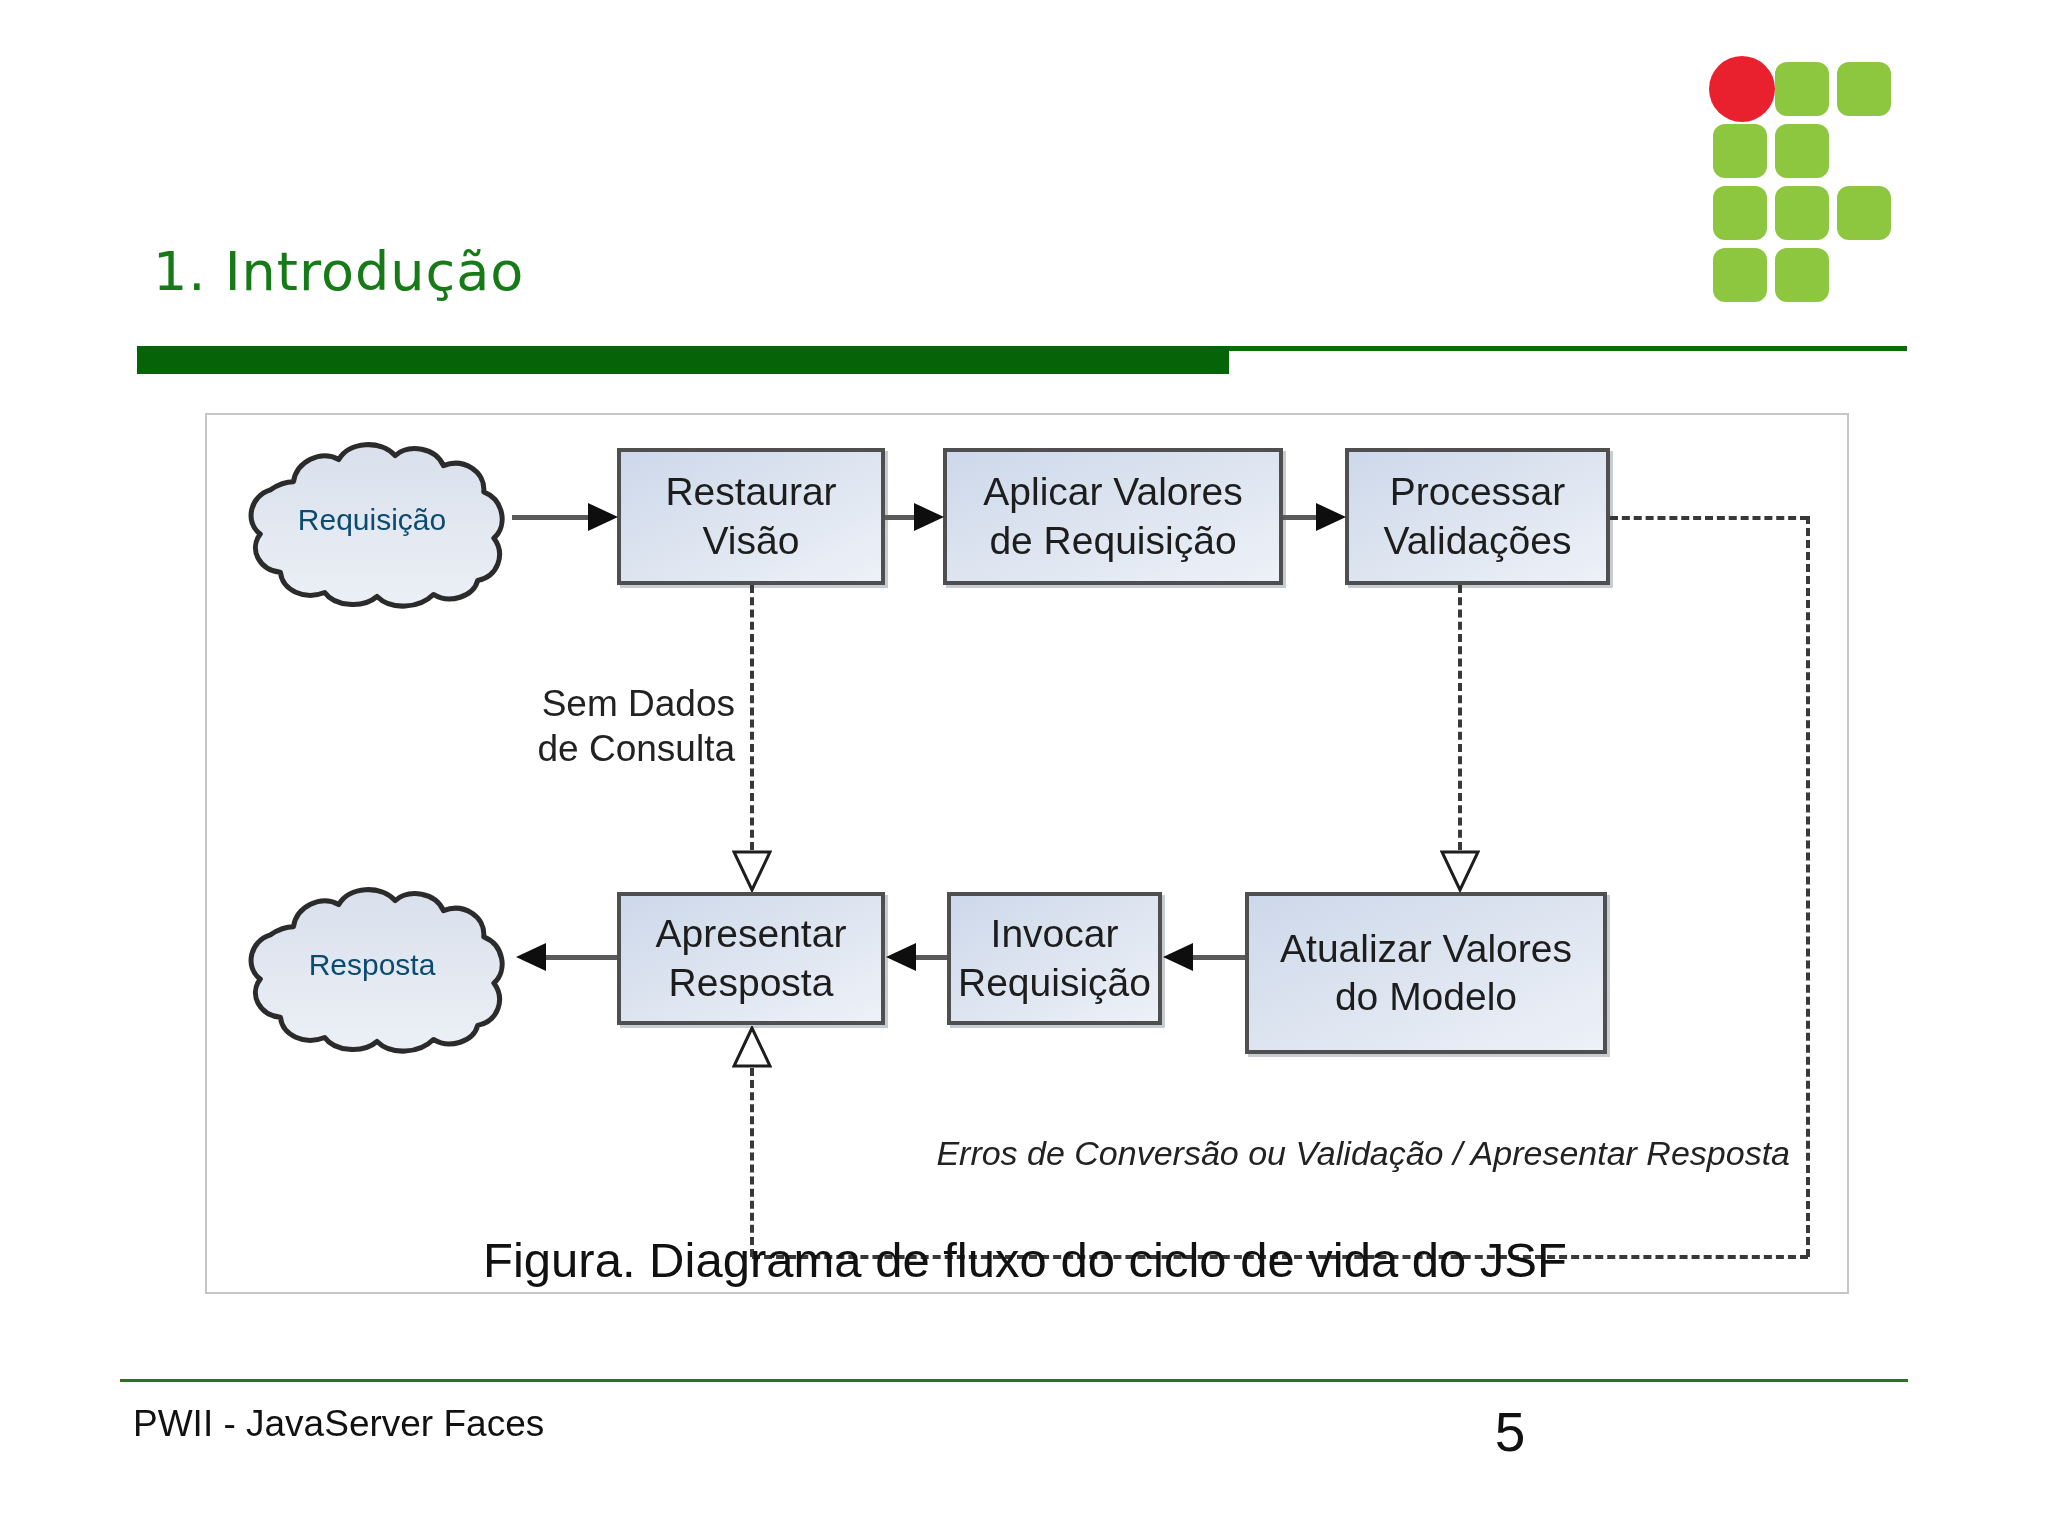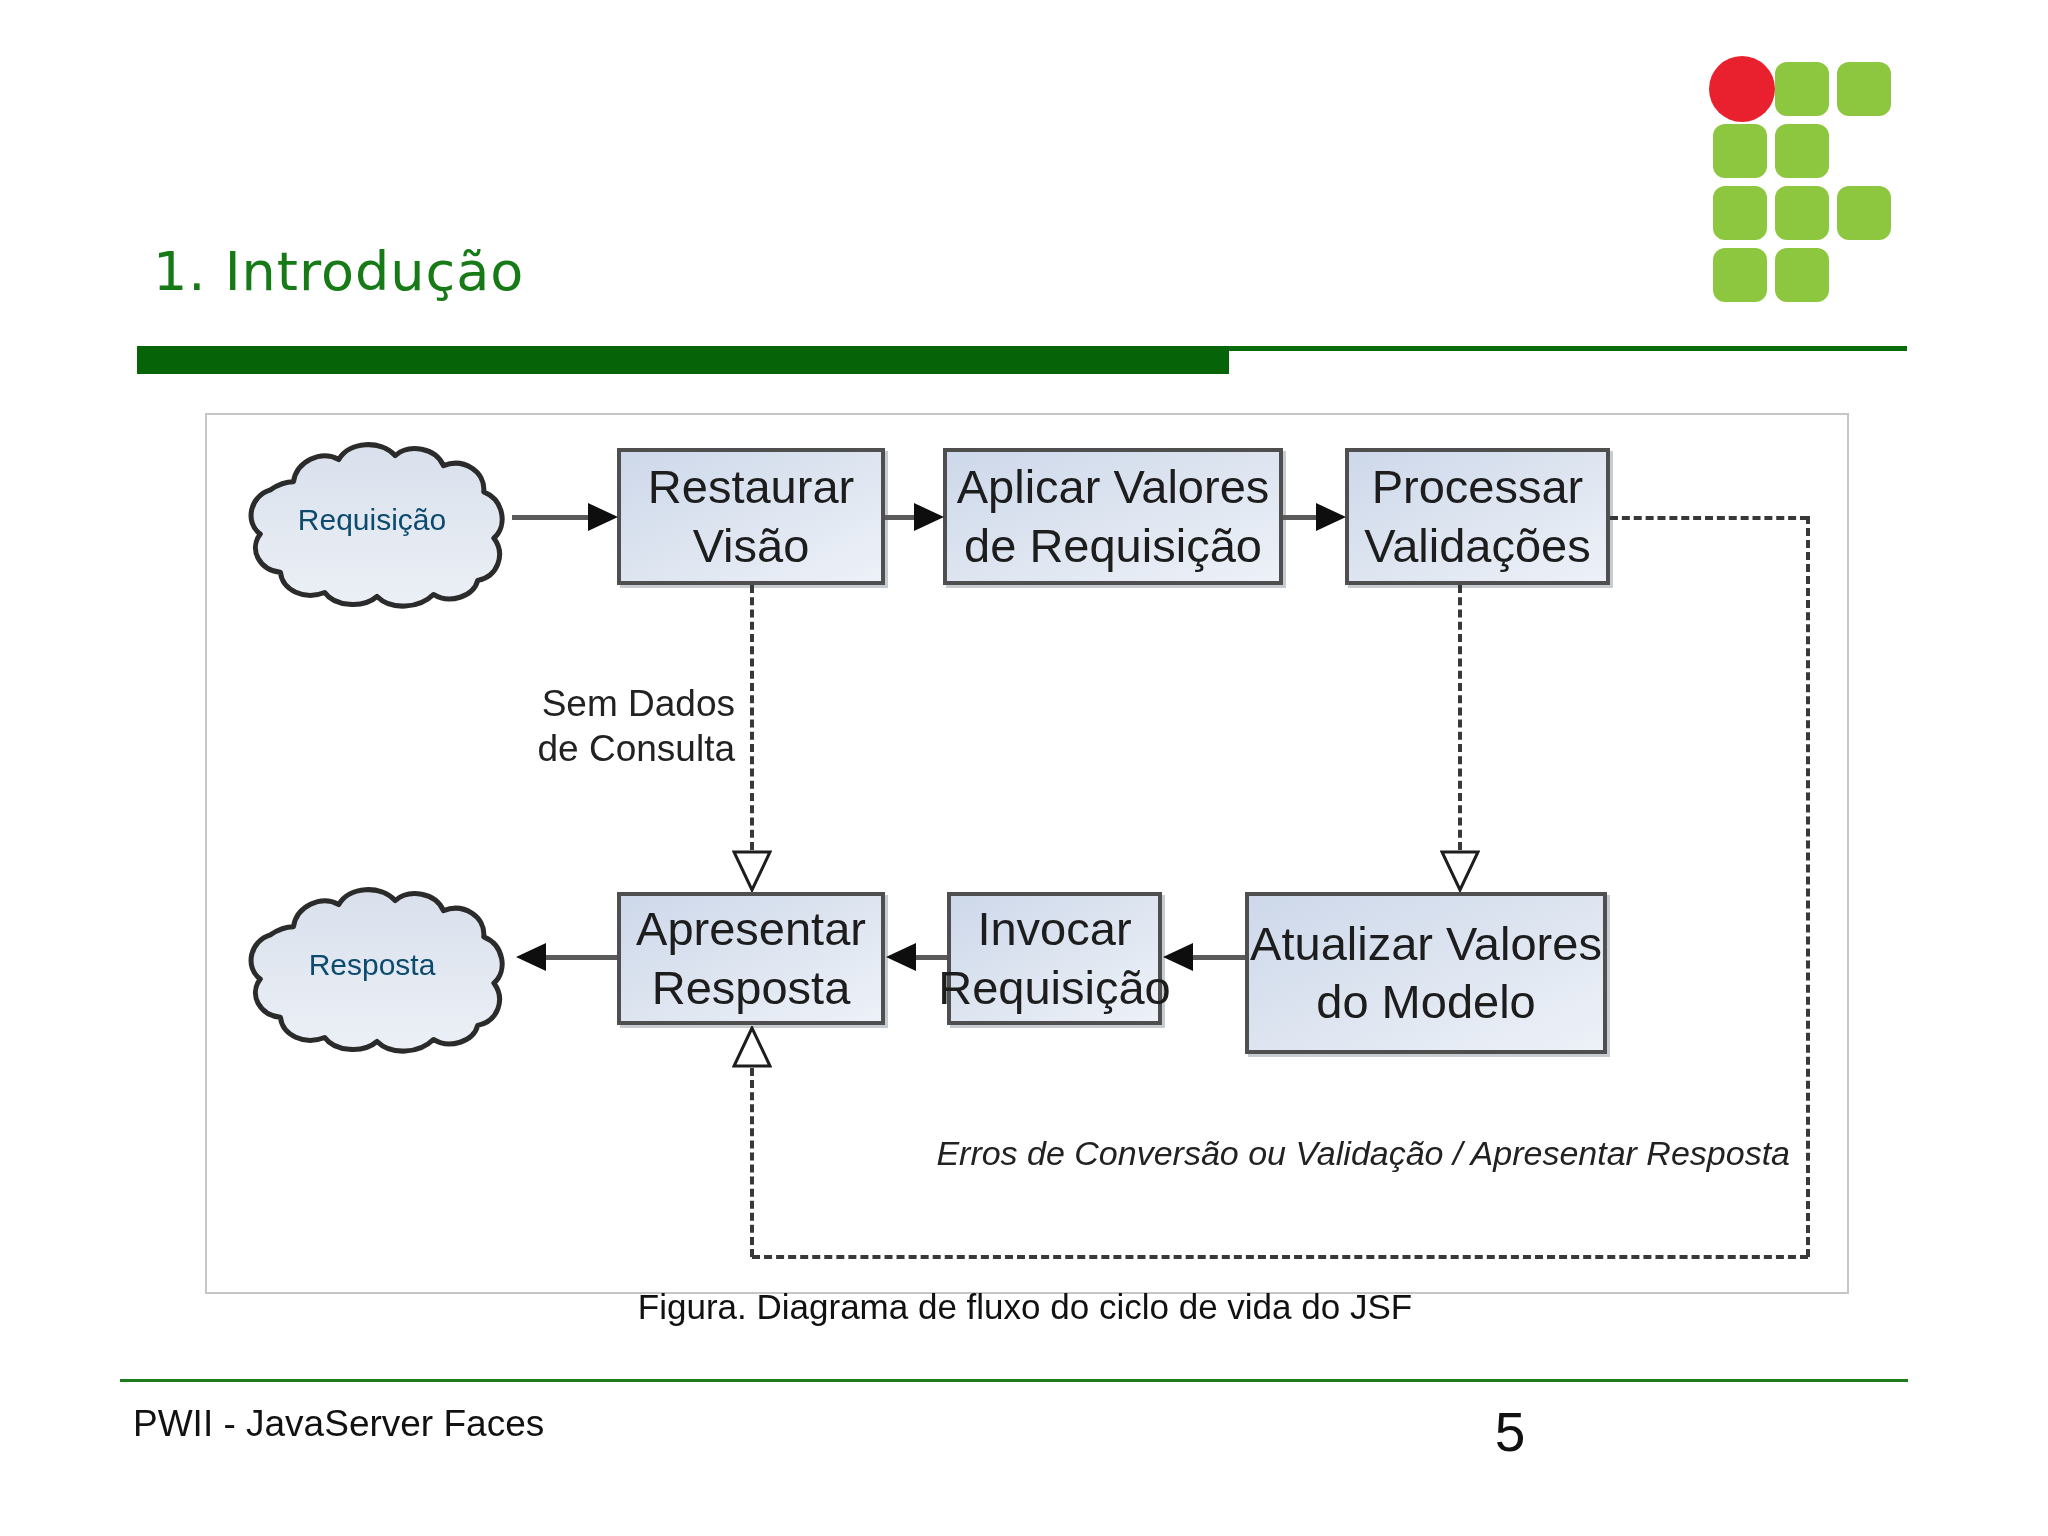--- a/index.html
+++ b/index.html
@@ -17,35 +17,35 @@
   .logo{left:1713px;top:62px;width:182px;height:252px;}
   .logo .sq{position:absolute;width:54px;height:54px;background:#8dc63f;border-radius:12px;}
   .logo .circ{position:absolute;width:66px;height:66px;background:#e9212e;border-radius:50%;
               left:-4px;top:-6px;z-index:2;}
   
   .frame{left:205px;top:413px;width:1640px;height:877px;border:2px solid #c6c6c6;background:#fff;}
   
   .node{display:flex;flex-direction:column;align-items:center;justify-content:center;
         box-sizing:border-box;border:4px solid #4f4f4f;
         background:linear-gradient(to bottom right,#cdd8ea 0%,#dfe6f1 55%,#edf1f8 100%);
-        font-size:47px;line-height:1.24;color:#1d1d1d;
+        font-size:39px;line-height:1.24;color:#1d1d1d;
         box-shadow:3px 3px 0 rgba(130,140,155,.45);}
   .cloud-label{display:flex;align-items:center;justify-content:center;font-size:30px;color:#0c4a6e;}
   
   .conn-h{height:5px;background:#5a5a5a;}
   .ah-r{width:0;height:0;border-top:14px solid transparent;border-bottom:14px solid transparent;
         border-left:30px solid #0e0e0e;}
   .ah-l{width:0;height:0;border-top:14px solid transparent;border-bottom:14px solid transparent;
         border-right:30px solid #0e0e0e;}
   .dash-v{width:0;border-left:4px dashed #383838;}
   .dash-h{height:0;border-top:4px dashed #383838;}
   
   .lbl{font-size:37px;line-height:1.22;color:#222;}
   .erros{font-size:34px;font-style:italic;color:#222;white-space:nowrap;text-align:right;}
-  .caption{left:205px;top:1287px;width:1640px;text-align:center;font-size:35px;color:#111;}
+  .caption{left:205px;top:1232px;width:1640px;text-align:center;font-size:49px;color:#111;}
   .footer-line{left:120px;top:1379px;width:1788px;height:3px;background:#1d7a1d;}
   .footer-text{left:133px;top:1403px;font-size:37px;color:#111;}
   .page-num{left:1460px;top:1400px;width:100px;text-align:center;font-size:55px;color:#111;}
 </style>
 </head>
 <body>
 
 <div class="abs title">1. Introdução</div>
 <div class="abs bar-thin"></div>
 <div class="abs bar-thick"></div>

